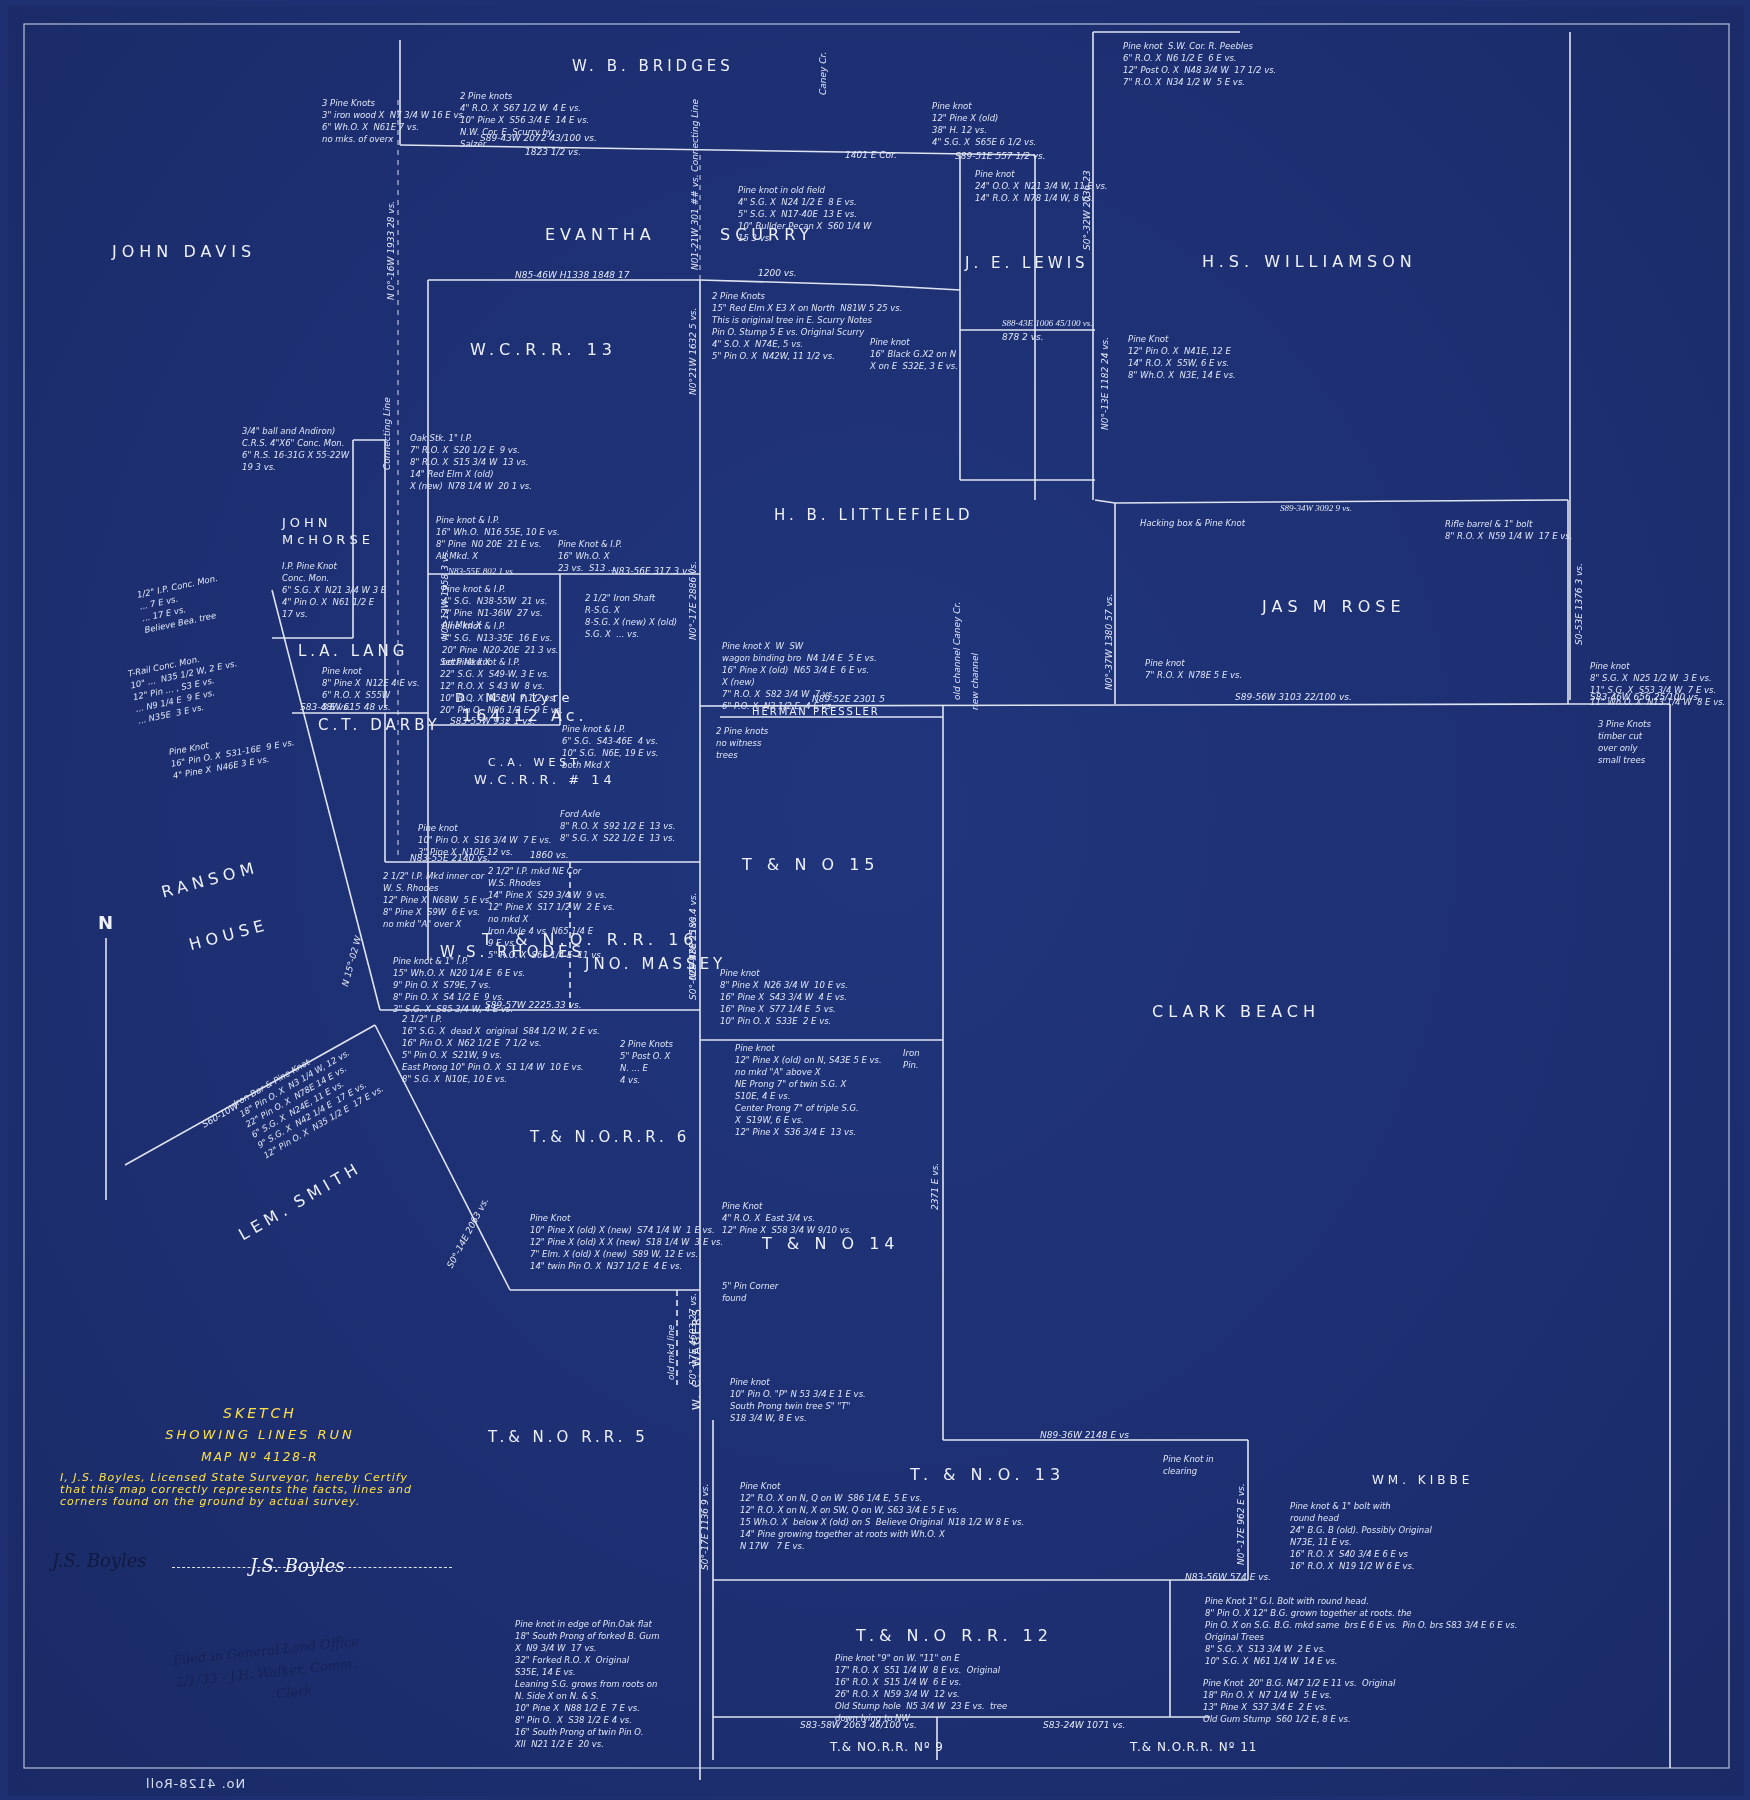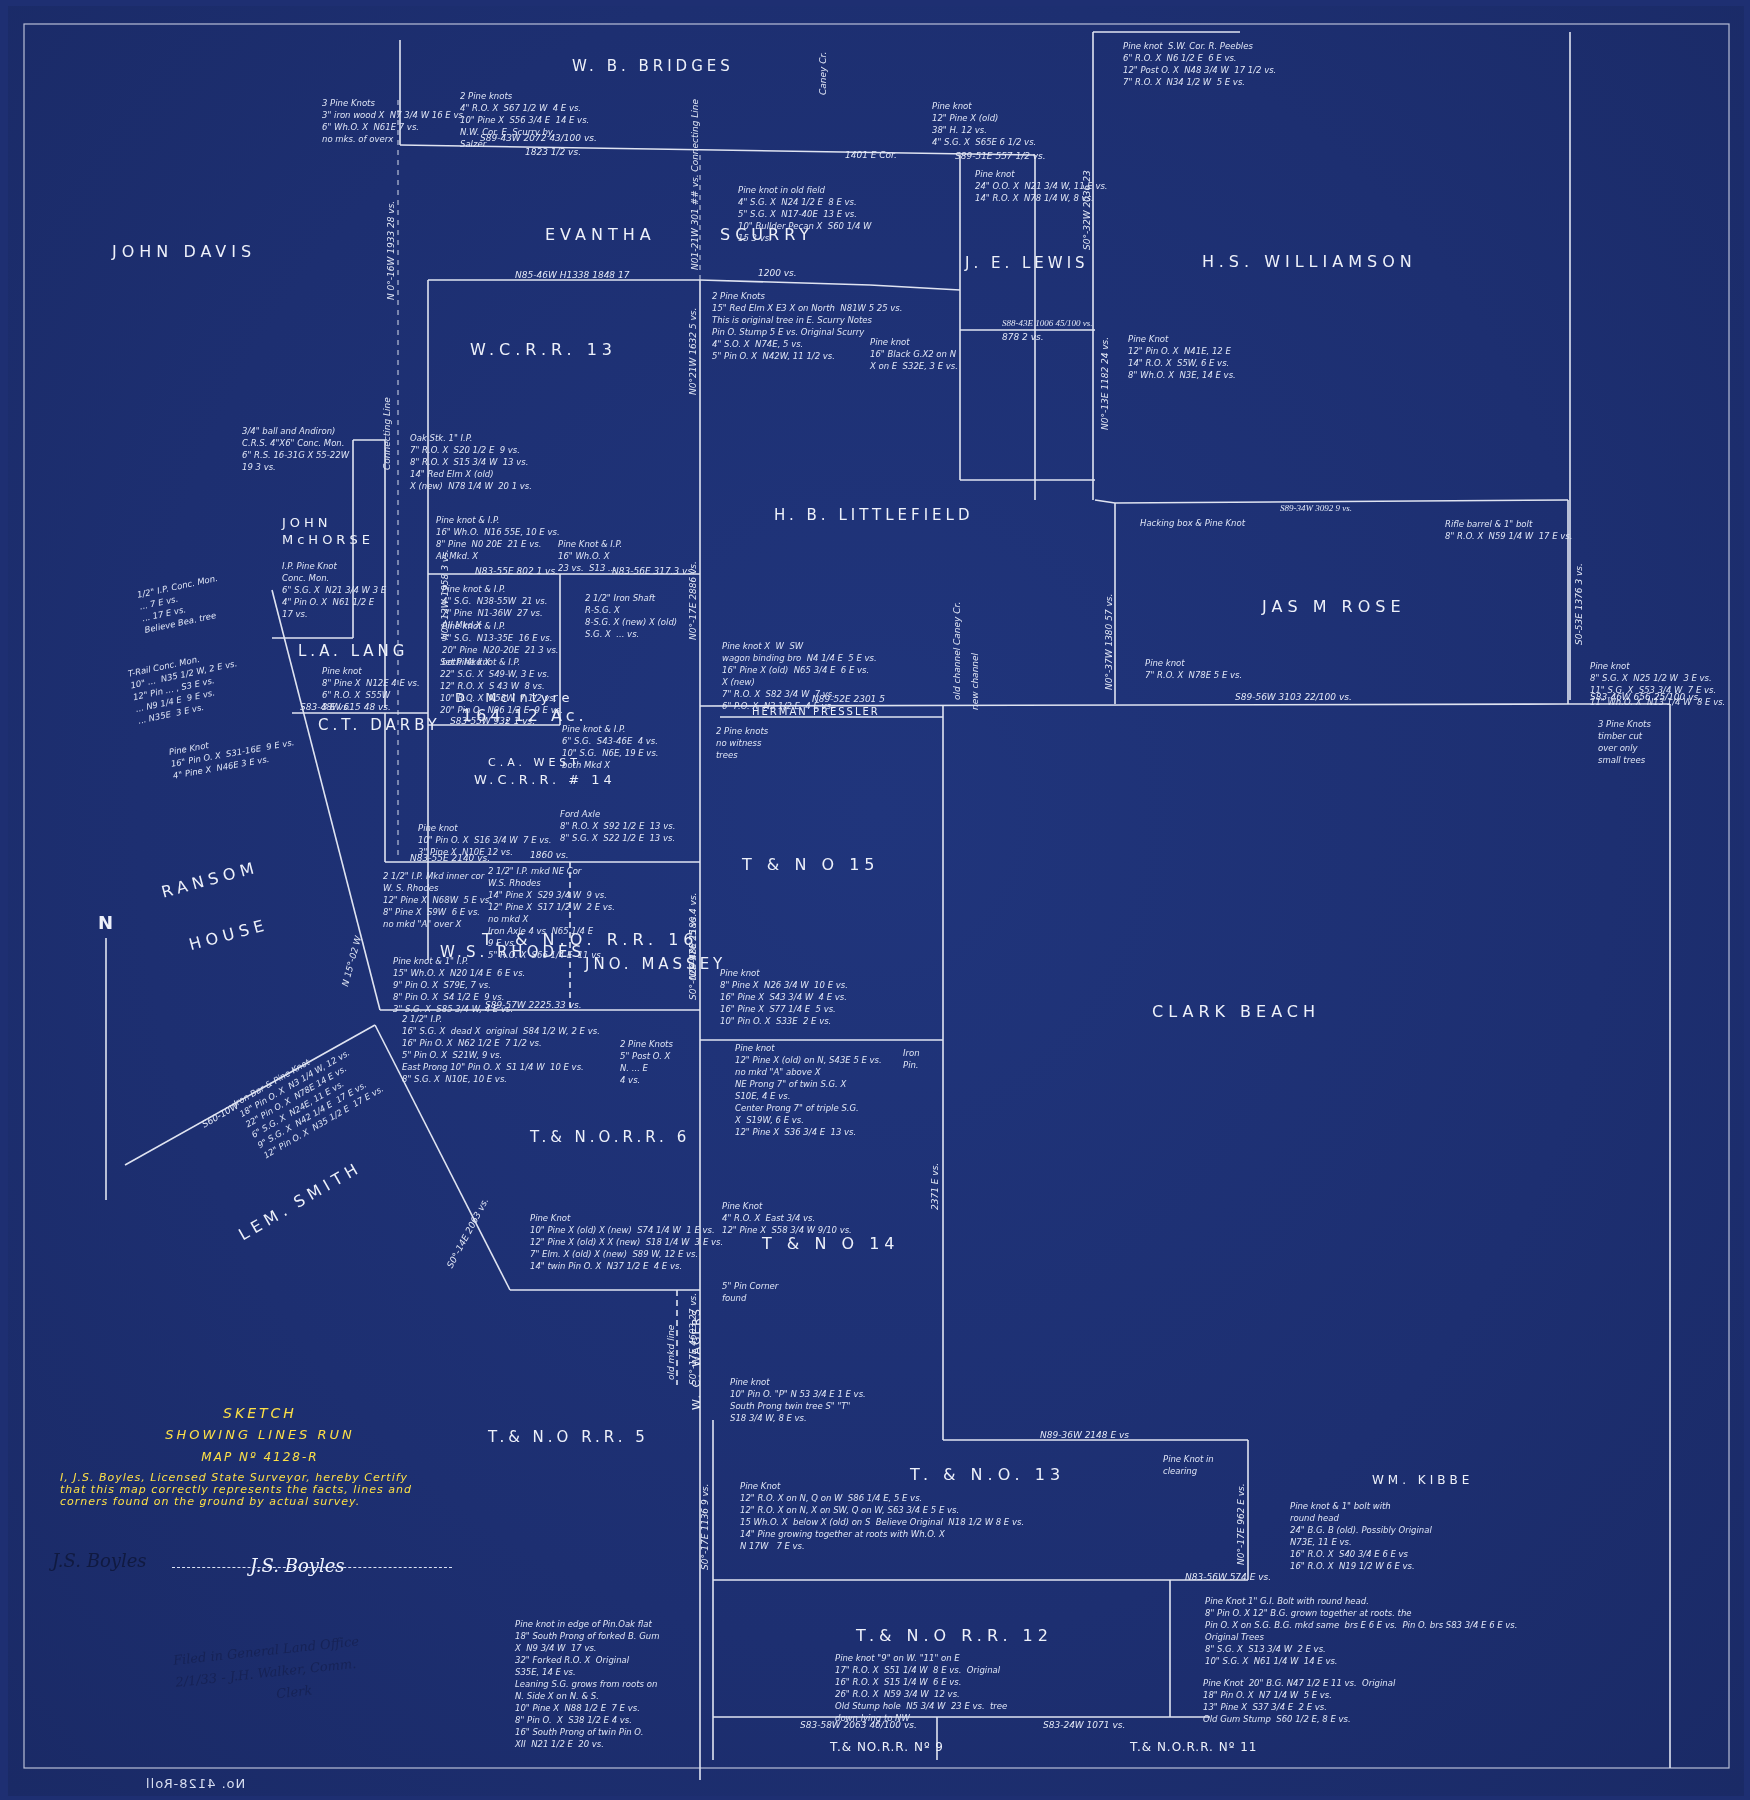--- a/index.html
+++ b/index.html
@@ -147,21 +147,21 @@
   <div class="call" style="left:845px;top:150px;">1401 E Cor.</div>
   <div class="call" style="left:955px;top:151px;">S89-51E 557 1/2 vs.</div>
   <div class="call" style="left:515px;top:270px;">N85-46W  H1338  1848 17</div>
   <div class="call" style="left:758px;top:268px;">1200 vs.</div>
   <div class="call" style="left:1002px;top:318px;font-family:Liberation Serif, serif;">S88-43E 1006 45/100 vs.</div>
   <div class="call" style="left:1002px;top:332px;">878 2 vs.</div>
   <div class="call" style="left:1280px;top:503px;font-family:Liberation Serif, serif;">S89-34W  3092 9 vs.</div>
   <div class="call" style="left:1235px;top:692px;">S89-56W  3103 22/100 vs.</div>
   <div class="call" style="left:1590px;top:692px;">S83-46W 656 25/100 vs.</div>
   <div class="call" style="left:812px;top:694px;">N89-52E        2301 5</div>
-  <div class="call" style="left:475px;top:566px;">N83-55E  802 1 vs.</div>
+  <div class="call" style="left:448px;top:566px;font-family:Liberation Serif, serif;">N83-55E  802 1 vs.</div>
   <div class="call" style="left:612px;top:566px;">N83-56E 317.3 vs.</div>
   <div class="call" style="left:300px;top:702px;">S83-48W 615 48 vs.</div>
   <div class="call" style="left:450px;top:716px;">S83-55W 932 1 vs.</div>
   <div class="call" style="left:410px;top:853px;">N83-55E  2140 vs.</div>
   <div class="call" style="left:530px;top:850px;">1860 vs.</div>
   <div class="call" style="left:485px;top:1000px;">S89-57W    2225.33 vs.</div>
   <div class="call" style="left:200px;top:1110px;transform:rotate(-30deg);">S60-10W</div>
   <div class="call" style="left:1040px;top:1430px;">N89-36W       2148 E vs</div>
   <div class="call" style="left:1185px;top:1572px;">N83-56W 574 E vs.</div>
   <div class="call" style="left:800px;top:1720px;">S83-58W    2063 46/100 vs.</div>

